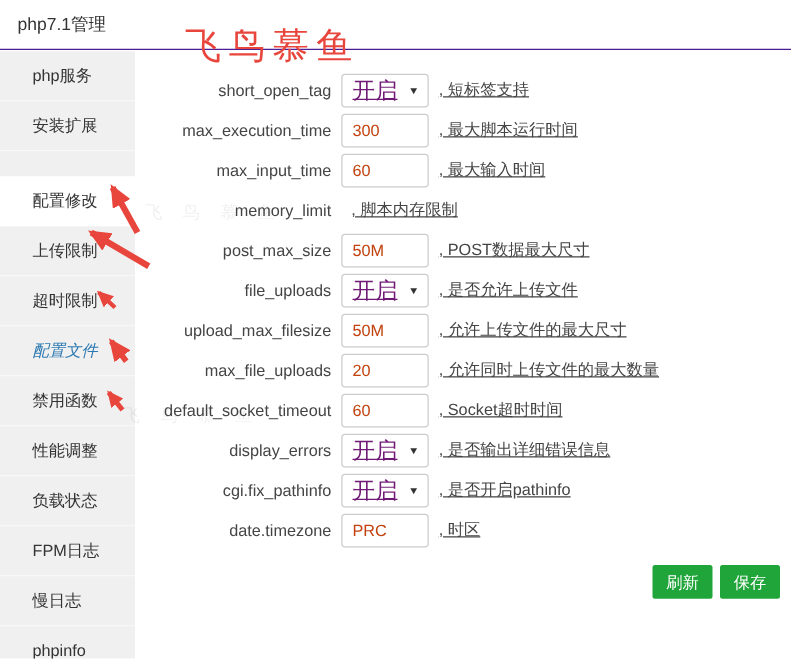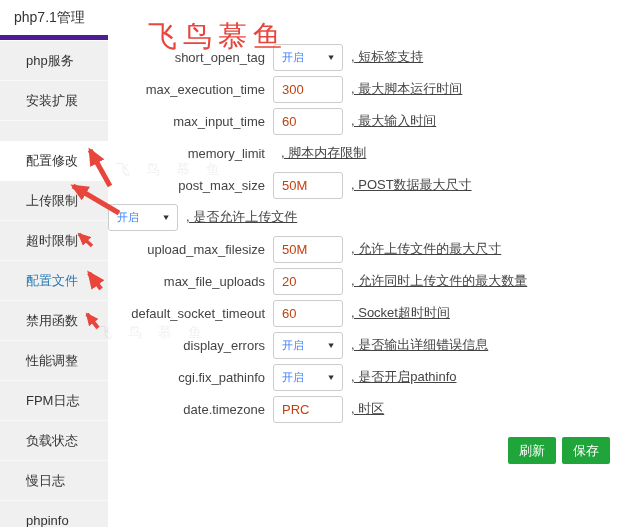--- a/index.html
+++ b/index.html
@@ -5,47 +5,47 @@
   :root{
     --red:#e8453c; --green:#20a53a; --blue:#2b79b2; --sidebg:#f0f0f0;
   }
   *{box-sizing:border-box; margin:0; padding:0;}
   html,body{background:#fff;}
   body{font-family:"Liberation Sans","DejaVu Sans",sans-serif; color:#333;}
   #app{position:relative; width:633px; height:527px; background:#fff; overflow:hidden;}
 
   
   .header{position:absolute; left:0; top:0; width:633px; height:40px; background:#fff;
-          border-bottom:5px solid #4c1d95; display:flex; align-items:center; padding-left:14px;}
+          border-bottom:1px solid #4c1d95; display:flex; align-items:center; padding-left:14px;}
   .header .title{font-size:14px; color:#333;}
 
   
   .sidebar{position:absolute; left:0; top:41px; width:108px; height:486px; background:var(--sidebg);}
   .side-item{height:40px; line-height:40px; padding-left:26px; font-size:13px; color:#333;
              cursor:pointer; border-bottom:1px solid rgba(255,255,255,.55);}
   .side-item.active{background:#fff;margin-top:20px;}
-  .side-item.blue span{color:var(--blue);}
+  .side-item.blue span{color:var(--blue);font-style:italic;}
 
   
-  .main{position:absolute; left:108px; top:26px; width:525px; height:404px; background:#fff;}
+  .main{position:absolute; left:108px; top:41px; width:525px; height:404px; background:#fff;}
   .rows{padding-top:15px;}
   .frow{display:flex; align-items:center; height:32px;}
   .flabel{width:165px; padding-right:8px; text-align:right; font-size:13px; color:#444; flex:none;}
   .fbox{height:27px; border:1px solid #ccc; border-radius:3px; background:#fff; flex:none;}
   input.fbox{width:70px; padding:0 8px; font-size:13px; color:#c2410c; outline:none;
              font-family:"Liberation Sans","DejaVu Sans",sans-serif;}
   input.fbox.wide{width:252px;}
   .fselect{width:70px; display:flex; align-items:center; justify-content:space-between;
            padding:0 7px 0 8px; cursor:pointer;}
-  .fselect .val{font-size:11px; color:#3b82f6;}
+  .fselect .val{font-size:18px; color:#701a75;text-decoration:underline;}
   .fselect .caret{font-size:8px; color:#333; transform:scaleX(1.15);}
   .fcaption{margin-left:8px; font-size:13px; color:#444; white-space:nowrap;text-decoration:underline;}
 
   
-  .btnbar{display:flex; justify-content:flex-end; gap:6px; padding-right:23px; margin-top:12px;}
+  .btnbar{display:flex; justify-content:flex-end; gap:6px; padding-right:9px; margin-top:12px;}
   .btn{height:27px; padding:0 11px; background:var(--green); color:#fff; font-size:13px;
        border:none; border-radius:2px; cursor:pointer; line-height:27px;
        font-family:"Liberation Sans","DejaVu Sans",sans-serif;}
 
   
   .red-mark{position:absolute; left:148px; top:17px; font-size:29px; color:var(--red);
             font-family:"Liberation Serif","DejaVu Serif",serif; letter-spacing:6px; z-index:6;}
   .arrows{position:absolute; left:0; top:0; width:633px; height:527px; z-index:5; pointer-events:none;}
   .arrow{stroke:var(--red); fill:none;}
   .ahead{fill:var(--red);}
@@ -71,22 +71,22 @@
 
   <div class="sidebar" id="sidebar-items">
       <div class="side-item"><span>php服务</span></div>
       <div class="side-item"><span>安装扩展</span></div>
       <div class="side-item active"><span>配置修改</span></div>
       <div class="side-item"><span>上传限制</span></div>
       <div class="side-item"><span>超时限制</span></div>
       <div class="side-item blue"><span>配置文件</span></div>
       <div class="side-item"><span>禁用函数</span></div>
       <div class="side-item"><span>性能调整</span></div>
+      <div class="side-item"><span>负载状态</span></div>
       <div class="side-item"><span>FPM日志</span></div>
-      <div class="side-item"><span>负载状态</span></div>
       <div class="side-item"><span>慢日志</span></div>
       <div class="side-item"><span>phpinfo</span></div>
     </div>
 
   <div class="main">
     <div class="rows" id="form-rows">
         <div class="frow">
           <div class="flabel">short_open_tag</div>
           <div class="fbox fselect">
             <span class="val">开启</span>
@@ -107,20 +107,21 @@
         <div class="frow">
           <div class="flabel">memory_limit</div>
           <span class="fcaption">, 脚本内存限制</span>
         </div>
         <div class="frow">
           <div class="flabel">post_max_size</div>
           <input class="fbox" type="text" value="50M" style="">
           <span class="fcaption">, POST数据最大尺寸</span>
         </div>
         <div class="frow">
+          <div class="flabel">file_uploads</div>
           <div class="fbox fselect">
             <span class="val">开启</span>
             <span class="caret">▼</span>
           </div>
           <span class="fcaption">, 是否允许上传文件</span>
         </div>
         <div class="frow">
           <div class="flabel">upload_max_filesize</div>
           <input class="fbox" type="text" value="50M" style="">
           <span class="fcaption">, 允许上传文件的最大尺寸</span>

